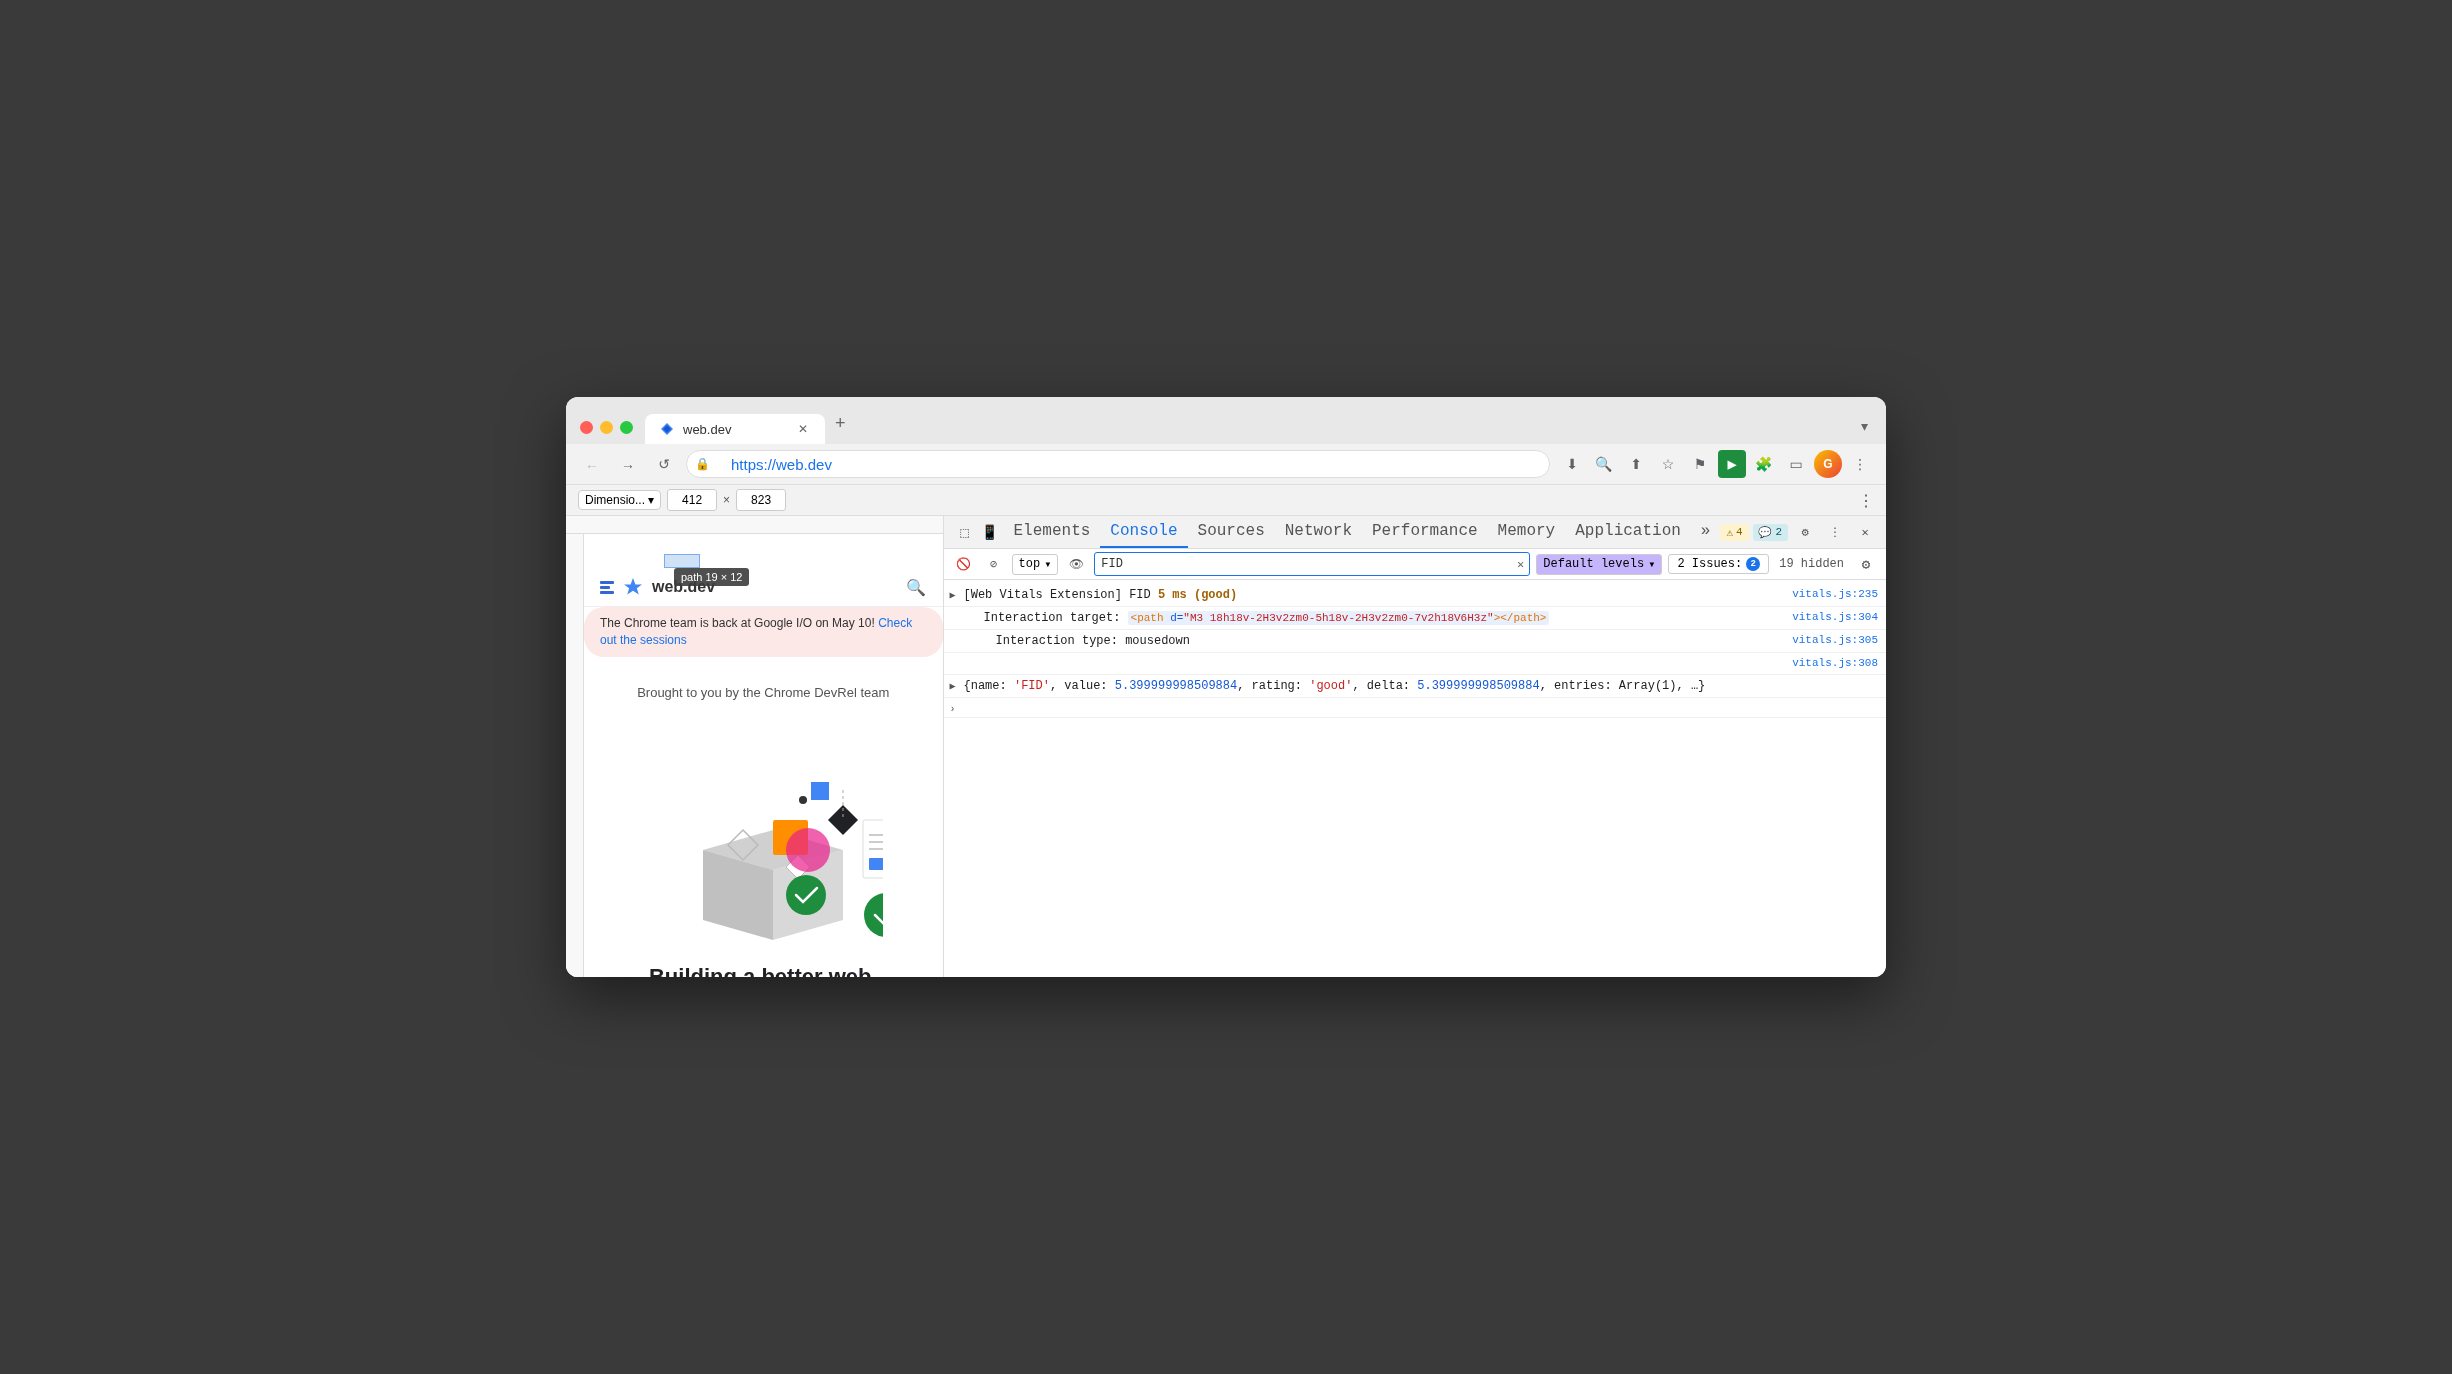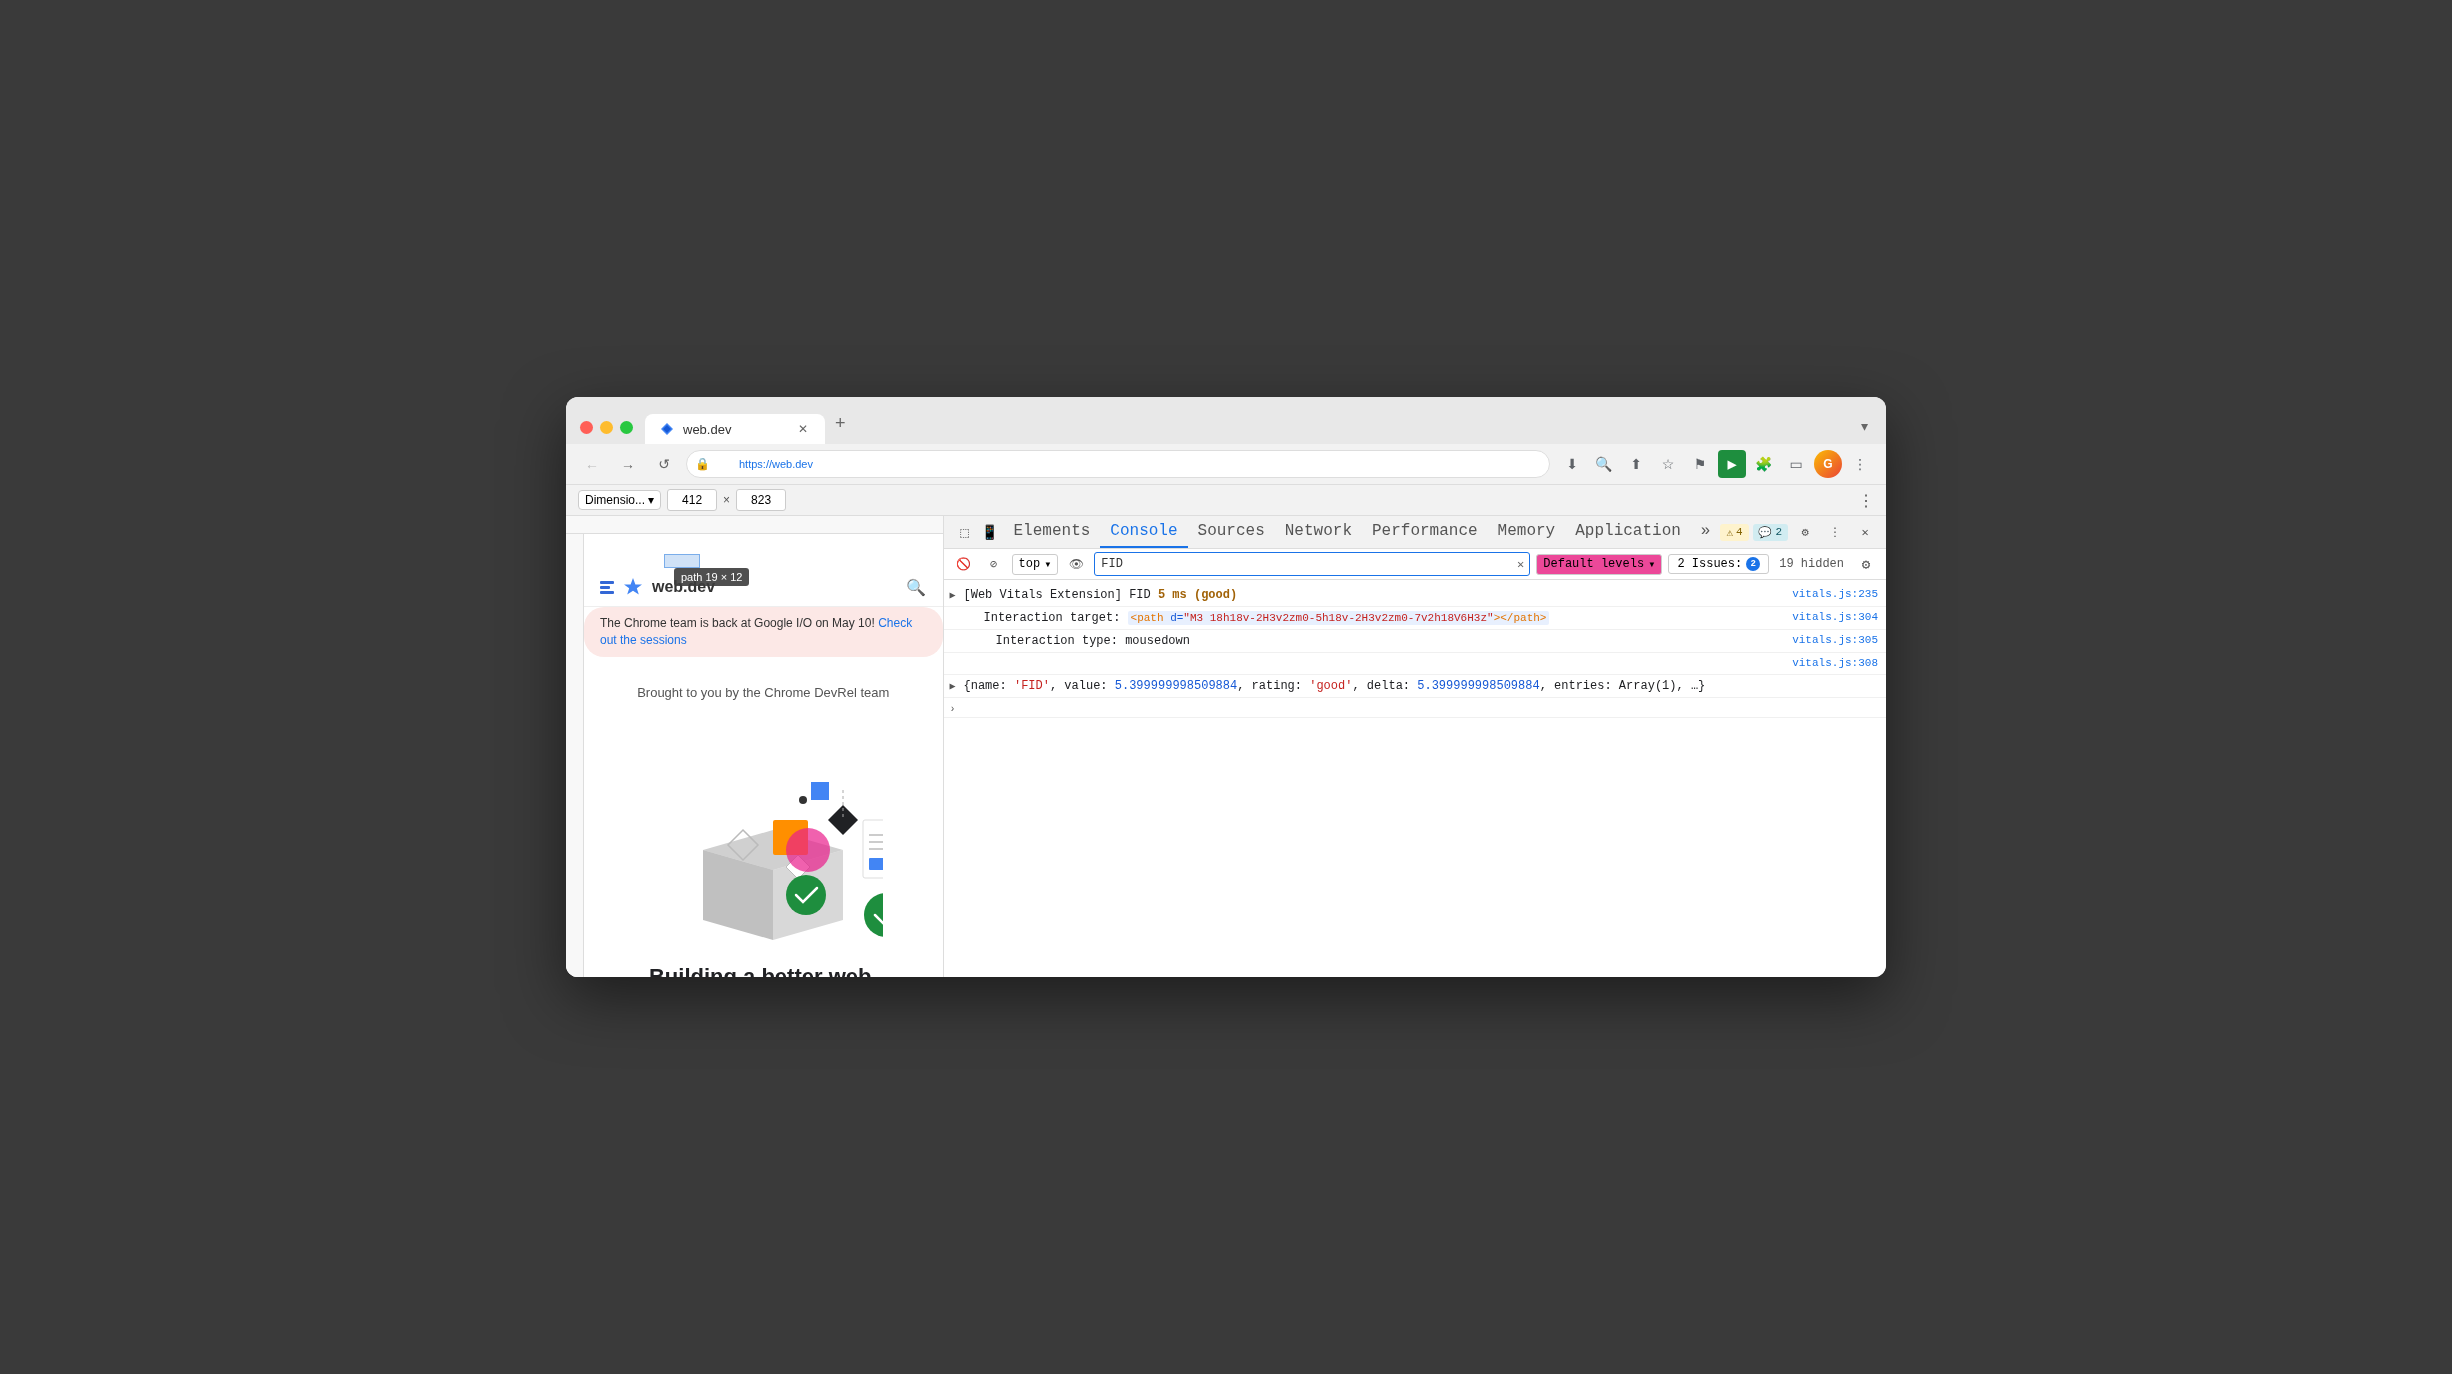--- a/index.html
+++ b/index.html
@@ -129,21 +129,21 @@
       display: flex;
       align-items: center;
       position: relative;
     }
     .address-lock {
       position: absolute;
       left: 8px;
       color: #5f6368;
       font-size: 12px;
     }
-    .address-text { font-size: 11px; color: #1a73e8; margin-left: 24px; }
+    .address-text { font-size: 15px; color: #1a73e8; margin-left: 16px; }
     .toolbar-icons {
       display: flex;
       align-items: center;
       gap: 4px;
     }
     .toolbar-icon {
       width: 28px;
       height: 28px;
       display: flex;
       align-items: center;
@@ -442,21 +442,21 @@
     }
     .levels-selector {
       display: flex;
       align-items: center;
       gap: 4px;
       padding: 2px 6px;
       border: 1px solid #ccc;
       border-radius: 3px;
       font-size: 12px;
       cursor: pointer;
-      background: #ec4899;
+      background: #c4b5fd;
       white-space: nowrap;
     }
     .issues-badge {
       display: flex;
       align-items: center;
       gap: 4px;
       padding: 2px 8px;
       border: 1px solid #ccc;
       border-radius: 3px;
       font-size: 12px;

